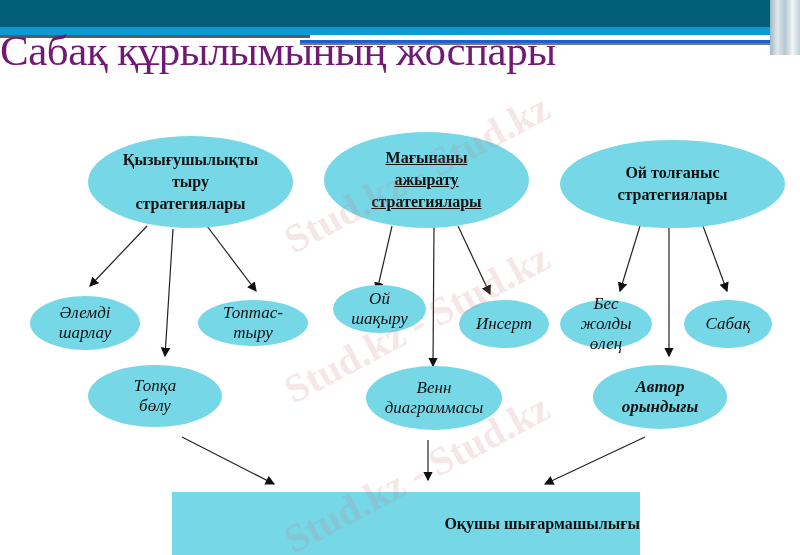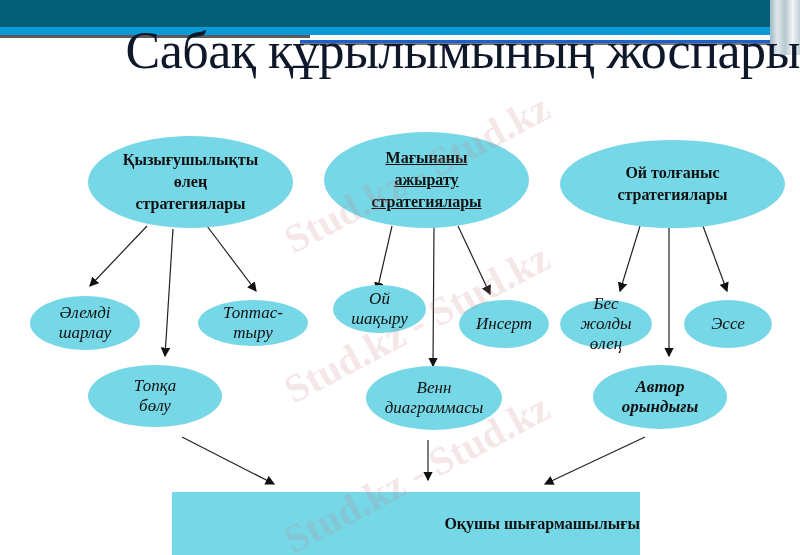--- a/index.html
+++ b/index.html
@@ -9,22 +9,22 @@
     font-family:"Liberation Serif", serif;
   }
   .top-band { position:absolute; left:0; top:0; width:800px; height:27px; background:#035f78; }
   .top-stripe { position:absolute; left:0; top:27px; width:800px; height:8px; background:#0a9ad6; }
   .top-stripe2 { position:absolute; left:0; top:35px; width:310px; height:3px; background:#5a5a5a; }
   .top-stripe3 { position:absolute; left:300px; top:40px; width:480px; height:3px; background:#1c5fcf; }
   .top-stripe4 { position:absolute; left:300px; top:43px; width:480px; height:2px; background:#777; }
   .right-edge { position:absolute; left:770px; top:0; width:30px; height:55px;
     background:linear-gradient(90deg,#9fb8c2,#e0e8ec,#b6c8cf,#f0f4f6,#c0d0d6); }
   .title {
-    position:absolute; left:0; top:26px; width:800px; text-align:right;
-    font-size:52px; color:#0f172a; line-height:50px; letter-spacing:-0.5px;
+    position:absolute; left:0; top:26px; width:800px; text-align:left;
+    font-size:43px; color:#701a75; line-height:50px; letter-spacing:-0.5px;
   }
   .ellipse {
     position:absolute; background:#76d7e6; border-radius:50%;
     display:flex; align-items:center; justify-content:center; text-align:center;
     color:#111;
   }
   .ellipse span { display:block; white-space:pre-line; }
   .big span { font-weight:bold; font-size:16px; line-height:22px; }
   .small span { font-style:italic; font-size:17px; line-height:20px; }
   .result-box {
@@ -69,21 +69,21 @@
     <line x1="703" y1="226" x2="727" y2="291"></line>
 
     <line x1="182" y1="437" x2="274" y2="484"></line>
     <line x1="428" y1="440" x2="428" y2="480"></line>
     <line x1="645" y1="437" x2="545" y2="484"></line>
   </g>
 </svg>
 
 <div class="ellipse big" style="left:88px; top:136px; width:205px; height:92px;">
   <span>Қызығушылықты
-өлең
+тыру
 стратегиялары</span>
 </div>
 <div class="ellipse big" style="left:324px; top:132px; width:205px; height:96px;text-decoration:underline;">
   <span>Мағынаны
 ажырату
 стратегиялары</span>
 </div>
 <div class="ellipse big" style="left:560px; top:140px; width:225px; height:88px;justify-content:center;">
   <span>Ой толғаныс
 стратегиялары</span>
@@ -111,21 +111,21 @@
 <div class="ellipse small" style="left:366px; top:366px; width:136px; height:64px;">
   <span>Венн
 диаграммасы</span>
 </div>
 <div class="ellipse small" style="left:560px; top:300px; width:92px; height:48px;">
   <span>Бес
 жолды
 өлең</span>
 </div>
 <div class="ellipse small" style="left:684px; top:300px; width:88px; height:48px;">
-  <span>Эссе</span>
+  <span>Сабақ</span>
 </div>
 <div class="ellipse small" style="left:593px; top:365px; width:134px; height:64px;font-weight:bold;">
   <span>Автор
 орындығы</span>
 </div>
 
 <div class="result-box">
   <span>Оқушы шығармашылығы</span>
 </div>
 

